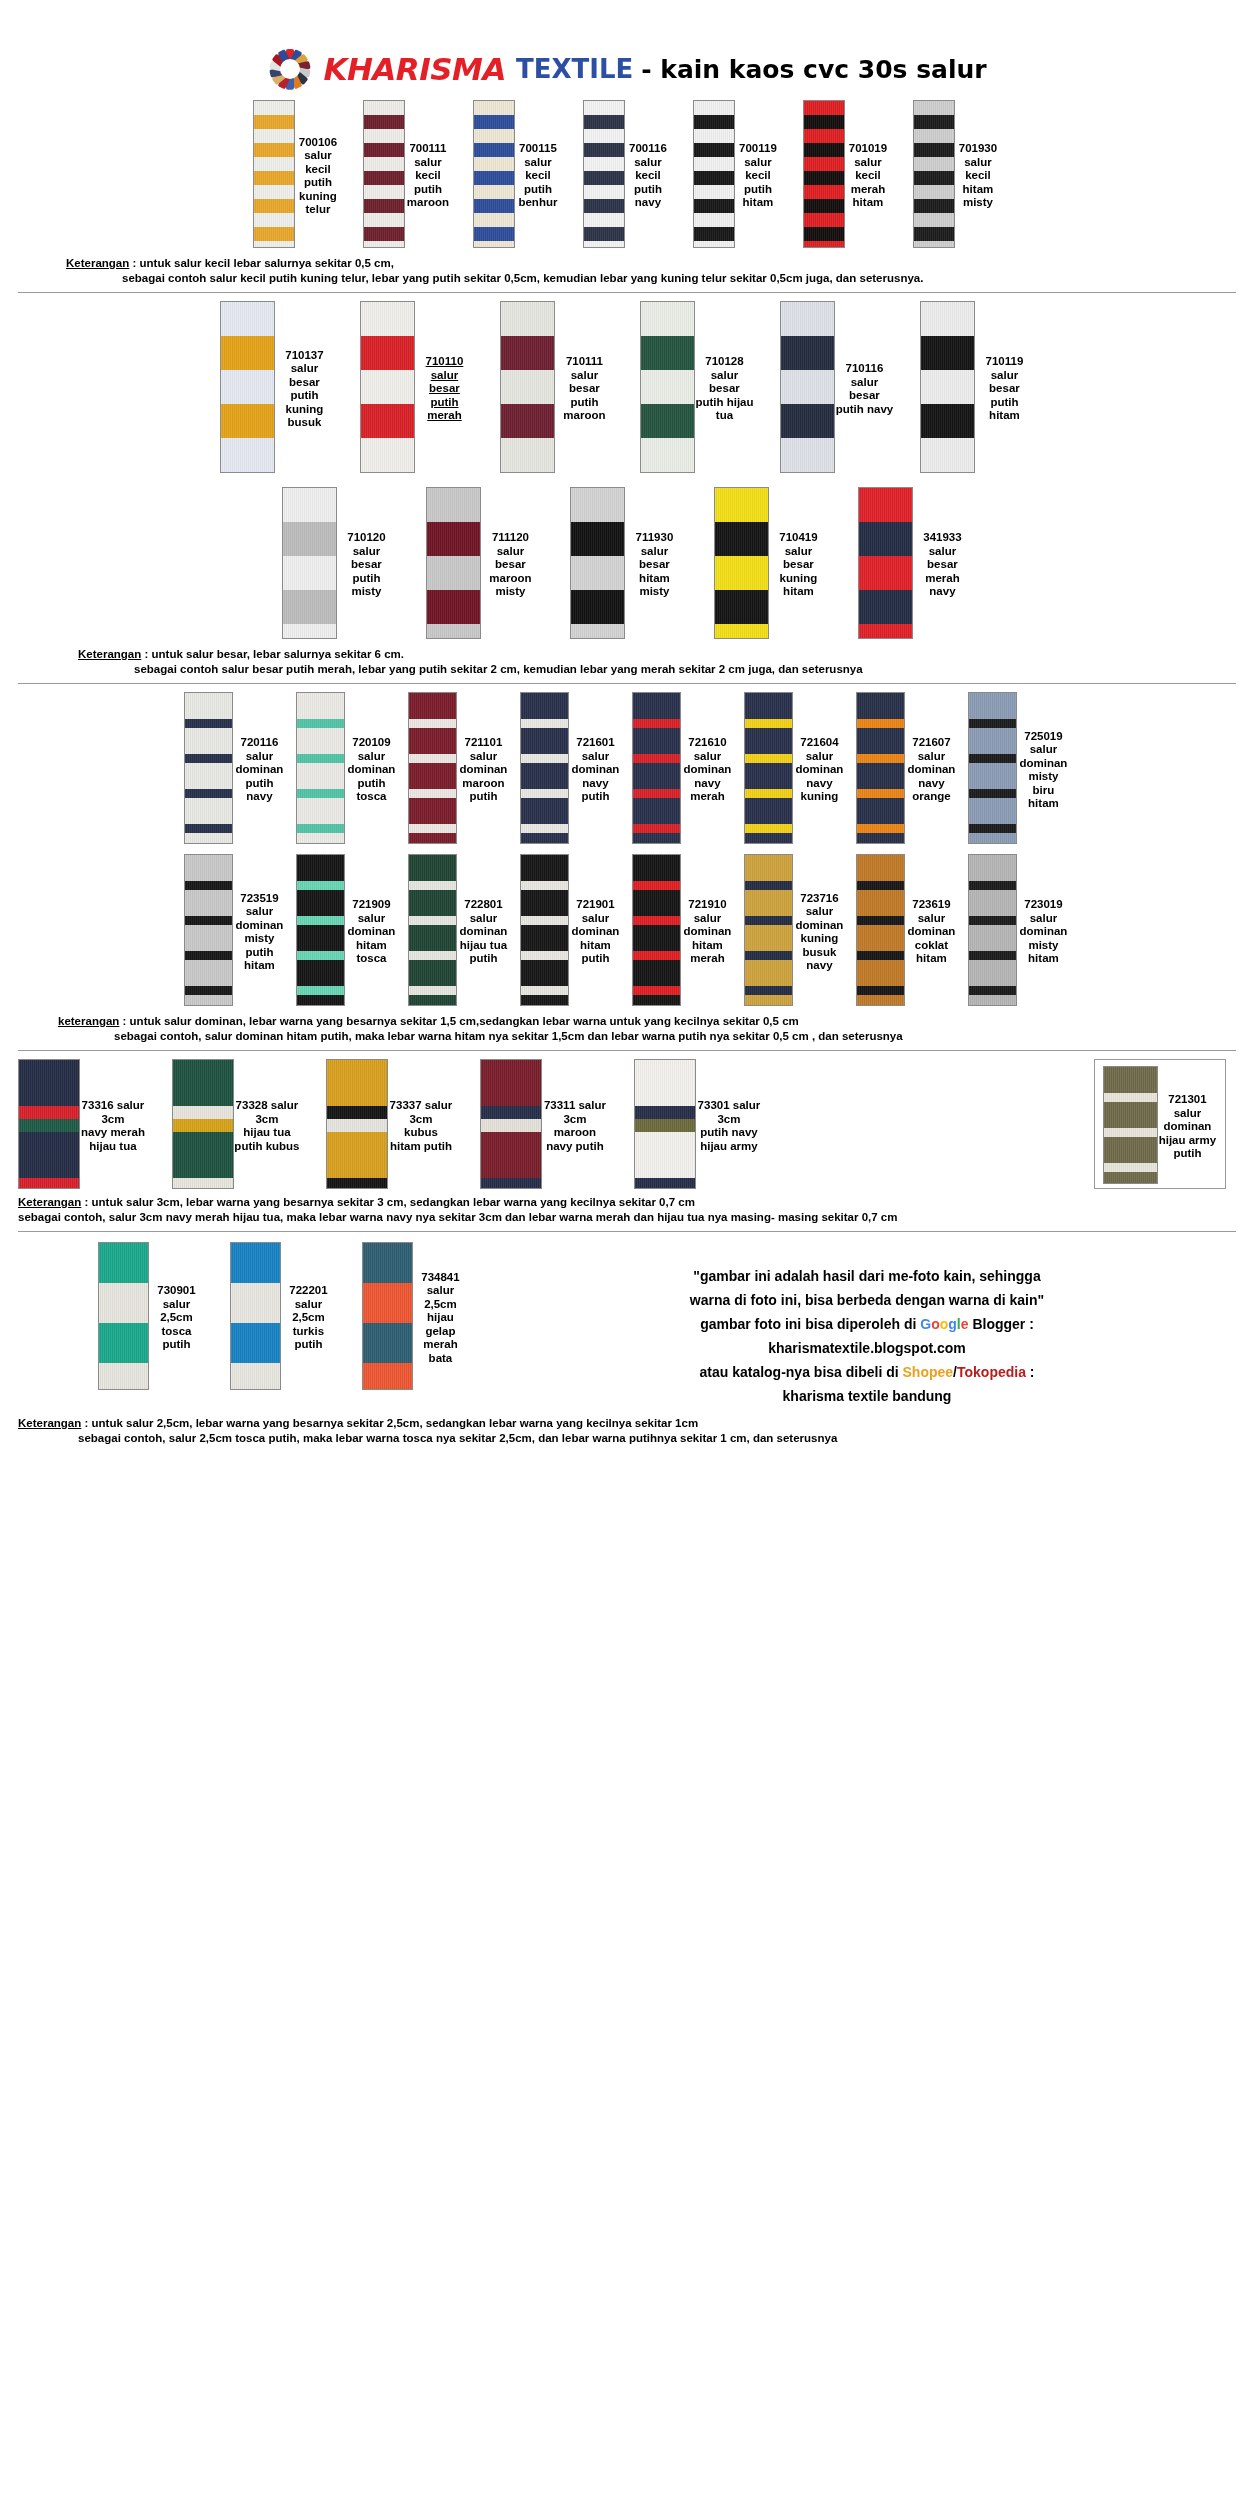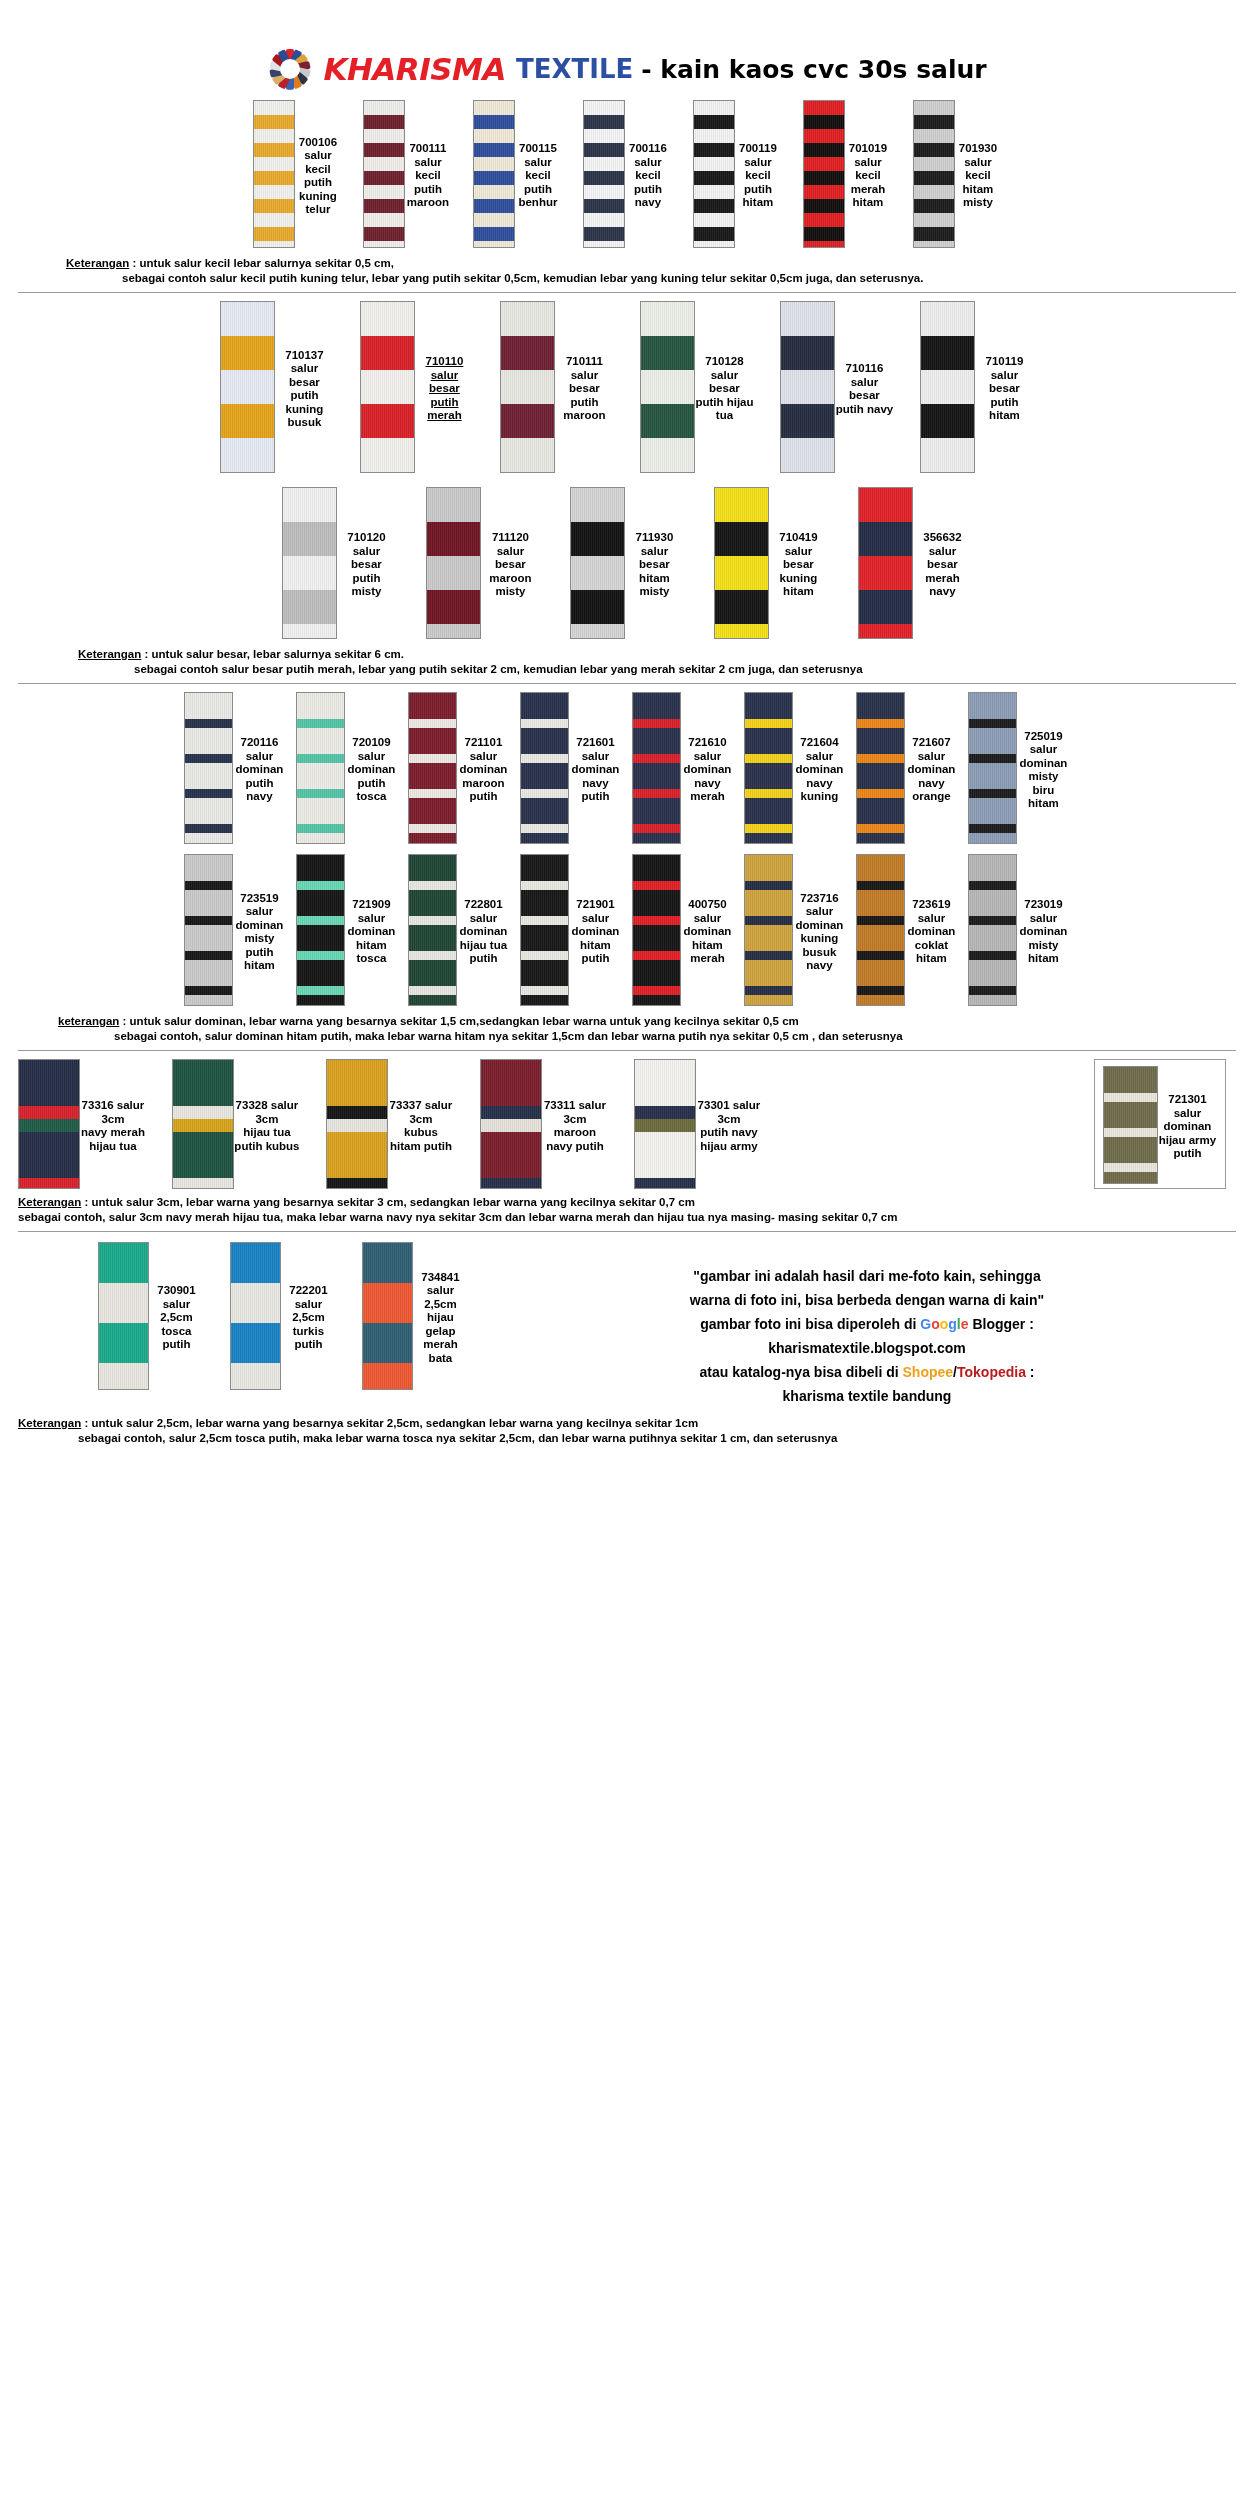--- a/index.html
+++ b/index.html
@@ -358,21 +358,21 @@
       </div>
       <div class="cell" style="width: 114px;">
         <div class="swatch" style="width: 104px; height: 152px;">
           <div class="st" style="height: 34px; background: repeating-linear-gradient(90deg, rgba(255, 255, 255, 0.07) 0px, rgba(255, 255, 255, 0.07) 1px, rgba(0, 0, 0, 0.05) 1px, rgba(0, 0, 0, 0.05) 2px) rgb(224, 32, 39);"></div>
           <div class="st" style="height: 34px; background: repeating-linear-gradient(90deg, rgba(255, 255, 255, 0.07) 0px, rgba(255, 255, 255, 0.07) 1px, rgba(0, 0, 0, 0.05) 1px, rgba(0, 0, 0, 0.05) 2px) rgb(35, 43, 68);"></div>
           <div class="st" style="height: 34px; background: repeating-linear-gradient(90deg, rgba(255, 255, 255, 0.07) 0px, rgba(255, 255, 255, 0.07) 1px, rgba(0, 0, 0, 0.05) 1px, rgba(0, 0, 0, 0.05) 2px) rgb(224, 32, 39);"></div>
           <div class="st" style="height: 34px; background: repeating-linear-gradient(90deg, rgba(255, 255, 255, 0.07) 0px, rgba(255, 255, 255, 0.07) 1px, rgba(0, 0, 0, 0.05) 1px, rgba(0, 0, 0, 0.05) 2px) rgb(35, 43, 68);"></div>
           <div class="st" style="height: 34px; background: repeating-linear-gradient(90deg, rgba(255, 255, 255, 0.07) 0px, rgba(255, 255, 255, 0.07) 1px, rgba(0, 0, 0, 0.05) 1px, rgba(0, 0, 0, 0.05) 2px) rgb(224, 32, 39);"></div>
         </div>
         <div class="cap">
-          <div>356632 salur besar</div>
+          <div>341933 salur besar</div>
           <div>merah navy</div>
         </div>
       </div>
     </div>
   <div class="note" style="margin:8px 0 0 60px;">
     <u>Keterangan</u><span> : untuk salur besar, lebar salurnya sekitar 6 cm.</span>
     <span class="l2">sebagai contoh salur besar putih merah, lebar yang putih sekitar 2 cm, kemudian lebar yang merah sekitar 2 cm juga, dan seterusnya</span>
   </div>
   <hr class="hr">
 
@@ -590,21 +590,21 @@
           <div class="st" style="height: 9px; background: repeating-linear-gradient(90deg, rgba(255, 255, 255, 0.07) 0px, rgba(255, 255, 255, 0.07) 1px, rgba(0, 0, 0, 0.05) 1px, rgba(0, 0, 0, 0.05) 2px) rgb(224, 30, 36);"></div>
           <div class="st" style="height: 26px; background: repeating-linear-gradient(90deg, rgba(255, 255, 255, 0.07) 0px, rgba(255, 255, 255, 0.07) 1px, rgba(0, 0, 0, 0.05) 1px, rgba(0, 0, 0, 0.05) 2px) rgb(20, 20, 20);"></div>
           <div class="st" style="height: 9px; background: repeating-linear-gradient(90deg, rgba(255, 255, 255, 0.07) 0px, rgba(255, 255, 255, 0.07) 1px, rgba(0, 0, 0, 0.05) 1px, rgba(0, 0, 0, 0.05) 2px) rgb(224, 30, 36);"></div>
           <div class="st" style="height: 26px; background: repeating-linear-gradient(90deg, rgba(255, 255, 255, 0.07) 0px, rgba(255, 255, 255, 0.07) 1px, rgba(0, 0, 0, 0.05) 1px, rgba(0, 0, 0, 0.05) 2px) rgb(20, 20, 20);"></div>
           <div class="st" style="height: 9px; background: repeating-linear-gradient(90deg, rgba(255, 255, 255, 0.07) 0px, rgba(255, 255, 255, 0.07) 1px, rgba(0, 0, 0, 0.05) 1px, rgba(0, 0, 0, 0.05) 2px) rgb(224, 30, 36);"></div>
           <div class="st" style="height: 26px; background: repeating-linear-gradient(90deg, rgba(255, 255, 255, 0.07) 0px, rgba(255, 255, 255, 0.07) 1px, rgba(0, 0, 0, 0.05) 1px, rgba(0, 0, 0, 0.05) 2px) rgb(20, 20, 20);"></div>
           <div class="st" style="height: 9px; background: repeating-linear-gradient(90deg, rgba(255, 255, 255, 0.07) 0px, rgba(255, 255, 255, 0.07) 1px, rgba(0, 0, 0, 0.05) 1px, rgba(0, 0, 0, 0.05) 2px) rgb(224, 30, 36);"></div>
           <div class="st" style="height: 26px; background: repeating-linear-gradient(90deg, rgba(255, 255, 255, 0.07) 0px, rgba(255, 255, 255, 0.07) 1px, rgba(0, 0, 0, 0.05) 1px, rgba(0, 0, 0, 0.05) 2px) rgb(20, 20, 20);"></div>
         </div>
         <div class="cap">
-          <div>400750 salur dominan</div>
+          <div>721910 salur dominan</div>
           <div>hitam merah</div>
         </div>
       </div>
       <div class="cell" style="width: 102px;">
         <div class="swatch" style="width: 92px; height: 152px;">
           <div class="st" style="height: 26px; background: repeating-linear-gradient(90deg, rgba(255, 255, 255, 0.07) 0px, rgba(255, 255, 255, 0.07) 1px, rgba(0, 0, 0, 0.05) 1px, rgba(0, 0, 0, 0.05) 2px) rgb(207, 163, 60);"></div>
           <div class="st" style="height: 9px; background: repeating-linear-gradient(90deg, rgba(255, 255, 255, 0.07) 0px, rgba(255, 255, 255, 0.07) 1px, rgba(0, 0, 0, 0.05) 1px, rgba(0, 0, 0, 0.05) 2px) rgb(36, 44, 68);"></div>
           <div class="st" style="height: 26px; background: repeating-linear-gradient(90deg, rgba(255, 255, 255, 0.07) 0px, rgba(255, 255, 255, 0.07) 1px, rgba(0, 0, 0, 0.05) 1px, rgba(0, 0, 0, 0.05) 2px) rgb(207, 163, 60);"></div>
           <div class="st" style="height: 9px; background: repeating-linear-gradient(90deg, rgba(255, 255, 255, 0.07) 0px, rgba(255, 255, 255, 0.07) 1px, rgba(0, 0, 0, 0.05) 1px, rgba(0, 0, 0, 0.05) 2px) rgb(36, 44, 68);"></div>
           <div class="st" style="height: 26px; background: repeating-linear-gradient(90deg, rgba(255, 255, 255, 0.07) 0px, rgba(255, 255, 255, 0.07) 1px, rgba(0, 0, 0, 0.05) 1px, rgba(0, 0, 0, 0.05) 2px) rgb(207, 163, 60);"></div>

